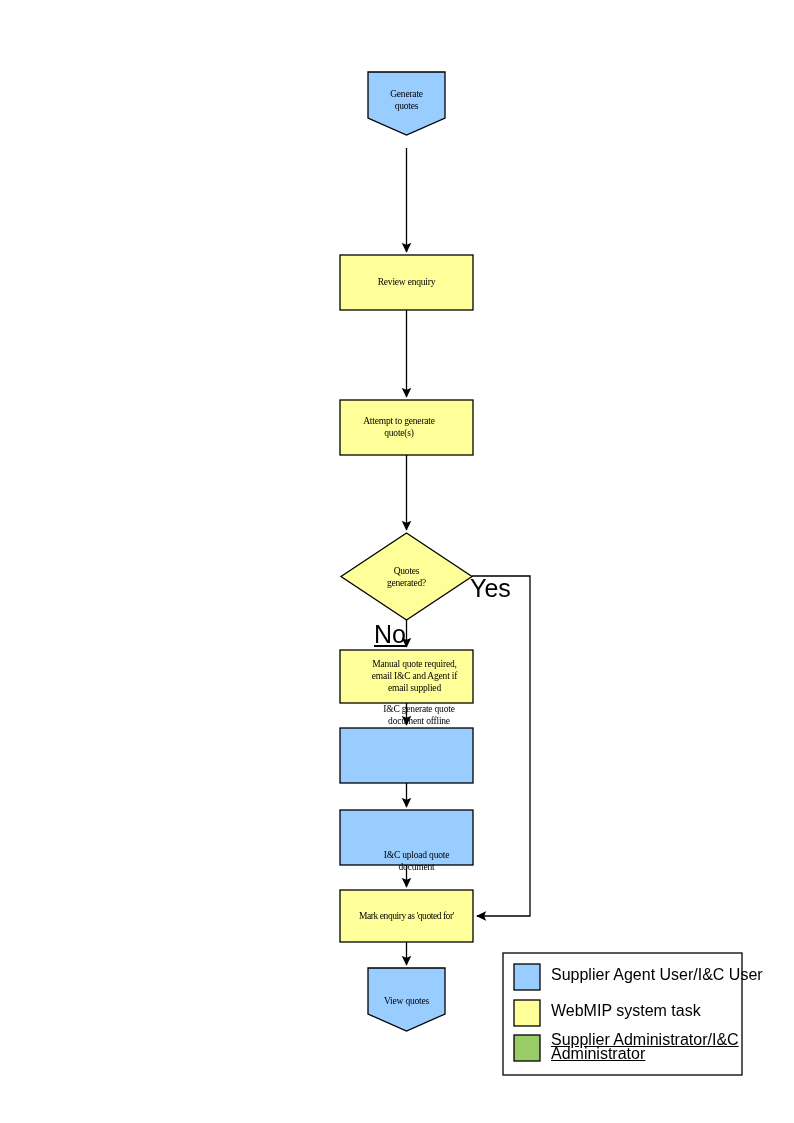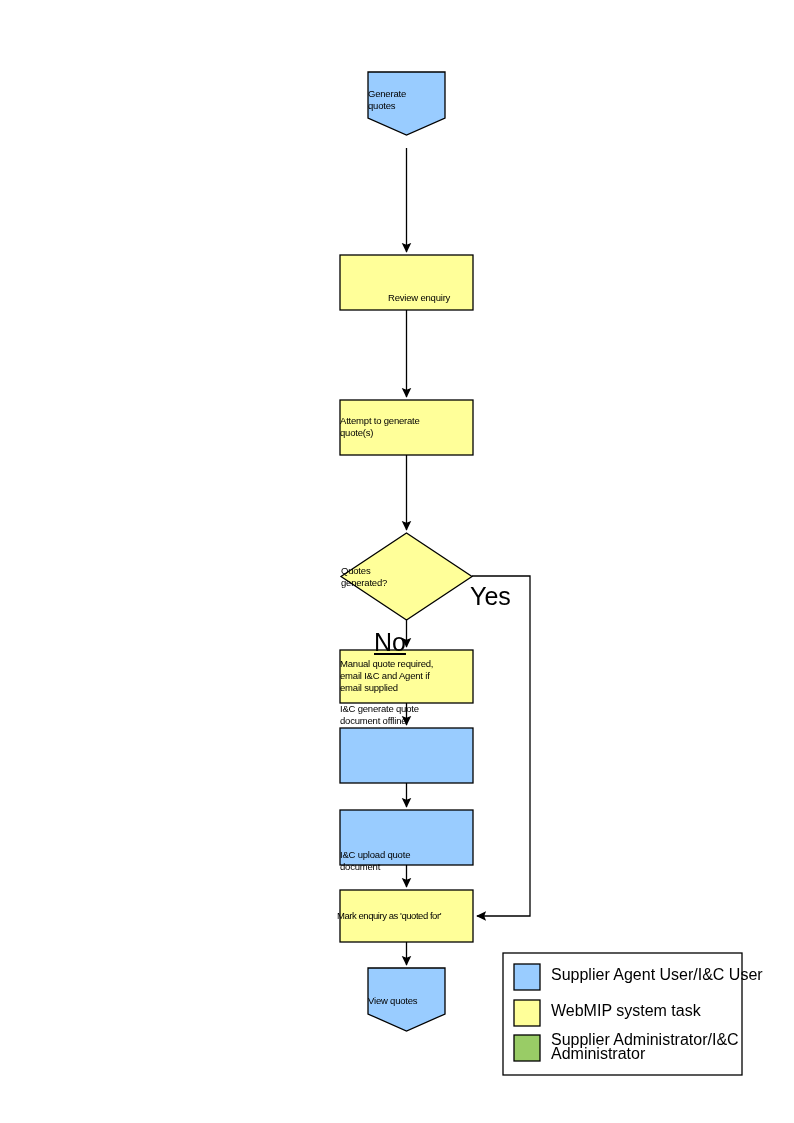--- a/index.html
+++ b/index.html
@@ -16,35 +16,35 @@
   }
   #canvas {
     position: absolute;
     left: 0;
     top: 0;
     width: 794px;
     height: 1123px;
   }
   .node-label {
     position: absolute;
+    text-align: center;
     color: #000000;
-    font-family: Liberation Sans, sans-serif;
+    font-family: Liberation Serif, serif;
     font-size: 9.5px;
     line-height: 12px;
     letter-spacing: -0.2px;
     pointer-events: none;
     white-space: pre-line;
   }
   .edge-label {
     position: absolute;
     color: #000000;
     font-family: "Liberation Sans", sans-serif;
     font-size: 25px;
     line-height: 26px;
-    margin-top: 8px;
   }
   .legend-label {
     position: absolute;
     color: #000000;
     font-family: "Liberation Sans", sans-serif;
     font-size: 16px;
     line-height: 13.5px;
     white-space: pre-line;
   }
 </style>
@@ -99,34 +99,34 @@
   </g>
 
   <rect x="503" y="953" width="239" height="122" fill="#FFFFFF" stroke="#000000" stroke-width="1.3"></rect>
   <rect x="514" y="964" width="26" height="26" fill="#99CCFF" stroke="#000000" stroke-width="1.3"></rect>
   <rect x="514" y="1000" width="26" height="26" fill="#FFFF99" stroke="#000000" stroke-width="1.3"></rect>
   <rect x="514" y="1035" width="26" height="26" fill="#99CC66" stroke="#000000" stroke-width="1.3"></rect>
 </svg>
 
 <div class="node-label" style="left:368px; top:88px; width:77px;">Generate
 quotes</div>
-<div class="node-label" style="left:340px; top:292px; width:133px;padding-left:48px;">Review enquiry</div>
+<div class="node-label" style="left:340px; top:276px; width:133px;">Review enquiry</div>
 <div class="node-label" style="left:340px; top:415px; width:118px;">Attempt to generate
 quote(s)</div>
 <div class="node-label" style="left:341px; top:565px; width:131px;">Quotes
 generated?</div>
 <div class="node-label" style="left:340px; top:658px; width:149px;">Manual quote required,
 email I&amp;C and Agent if
 email supplied</div>
 <div class="node-label" style="left:340px; top:703px; width:158px;">I&amp;C generate quote
 document offline</div>
 <div class="node-label" style="left:340px; top:825px; width:153px;margin-top:24px;">I&amp;C upload quote
 document</div>
 <div class="node-label" style="left:337px; top:910px; width:139px; letter-spacing:-0.45px;">Mark enquiry as 'quoted for'</div>
 <div class="node-label" style="left:368px; top:995px; width:77px;">View quotes</div>
 
 <div class="edge-label" style="left:470px; top:575px;">Yes</div>
 <div class="edge-label" style="left:374px; top:621px;text-decoration:underline;">No</div>
 
 <div class="legend-label" style="left:551px; top:968px;">Supplier Agent User/I&amp;C User</div>
 <div class="legend-label" style="left:551px; top:1004px;">WebMIP system task</div>
-<div class="legend-label" style="left:551px; top:1033px;">Supplier Administrator/I&amp;C
+<div class="legend-label" style="left:551px; top:1033px;text-decoration:underline;">Supplier Administrator/I&amp;C
 Administrator</div>
 
 </body></html>

